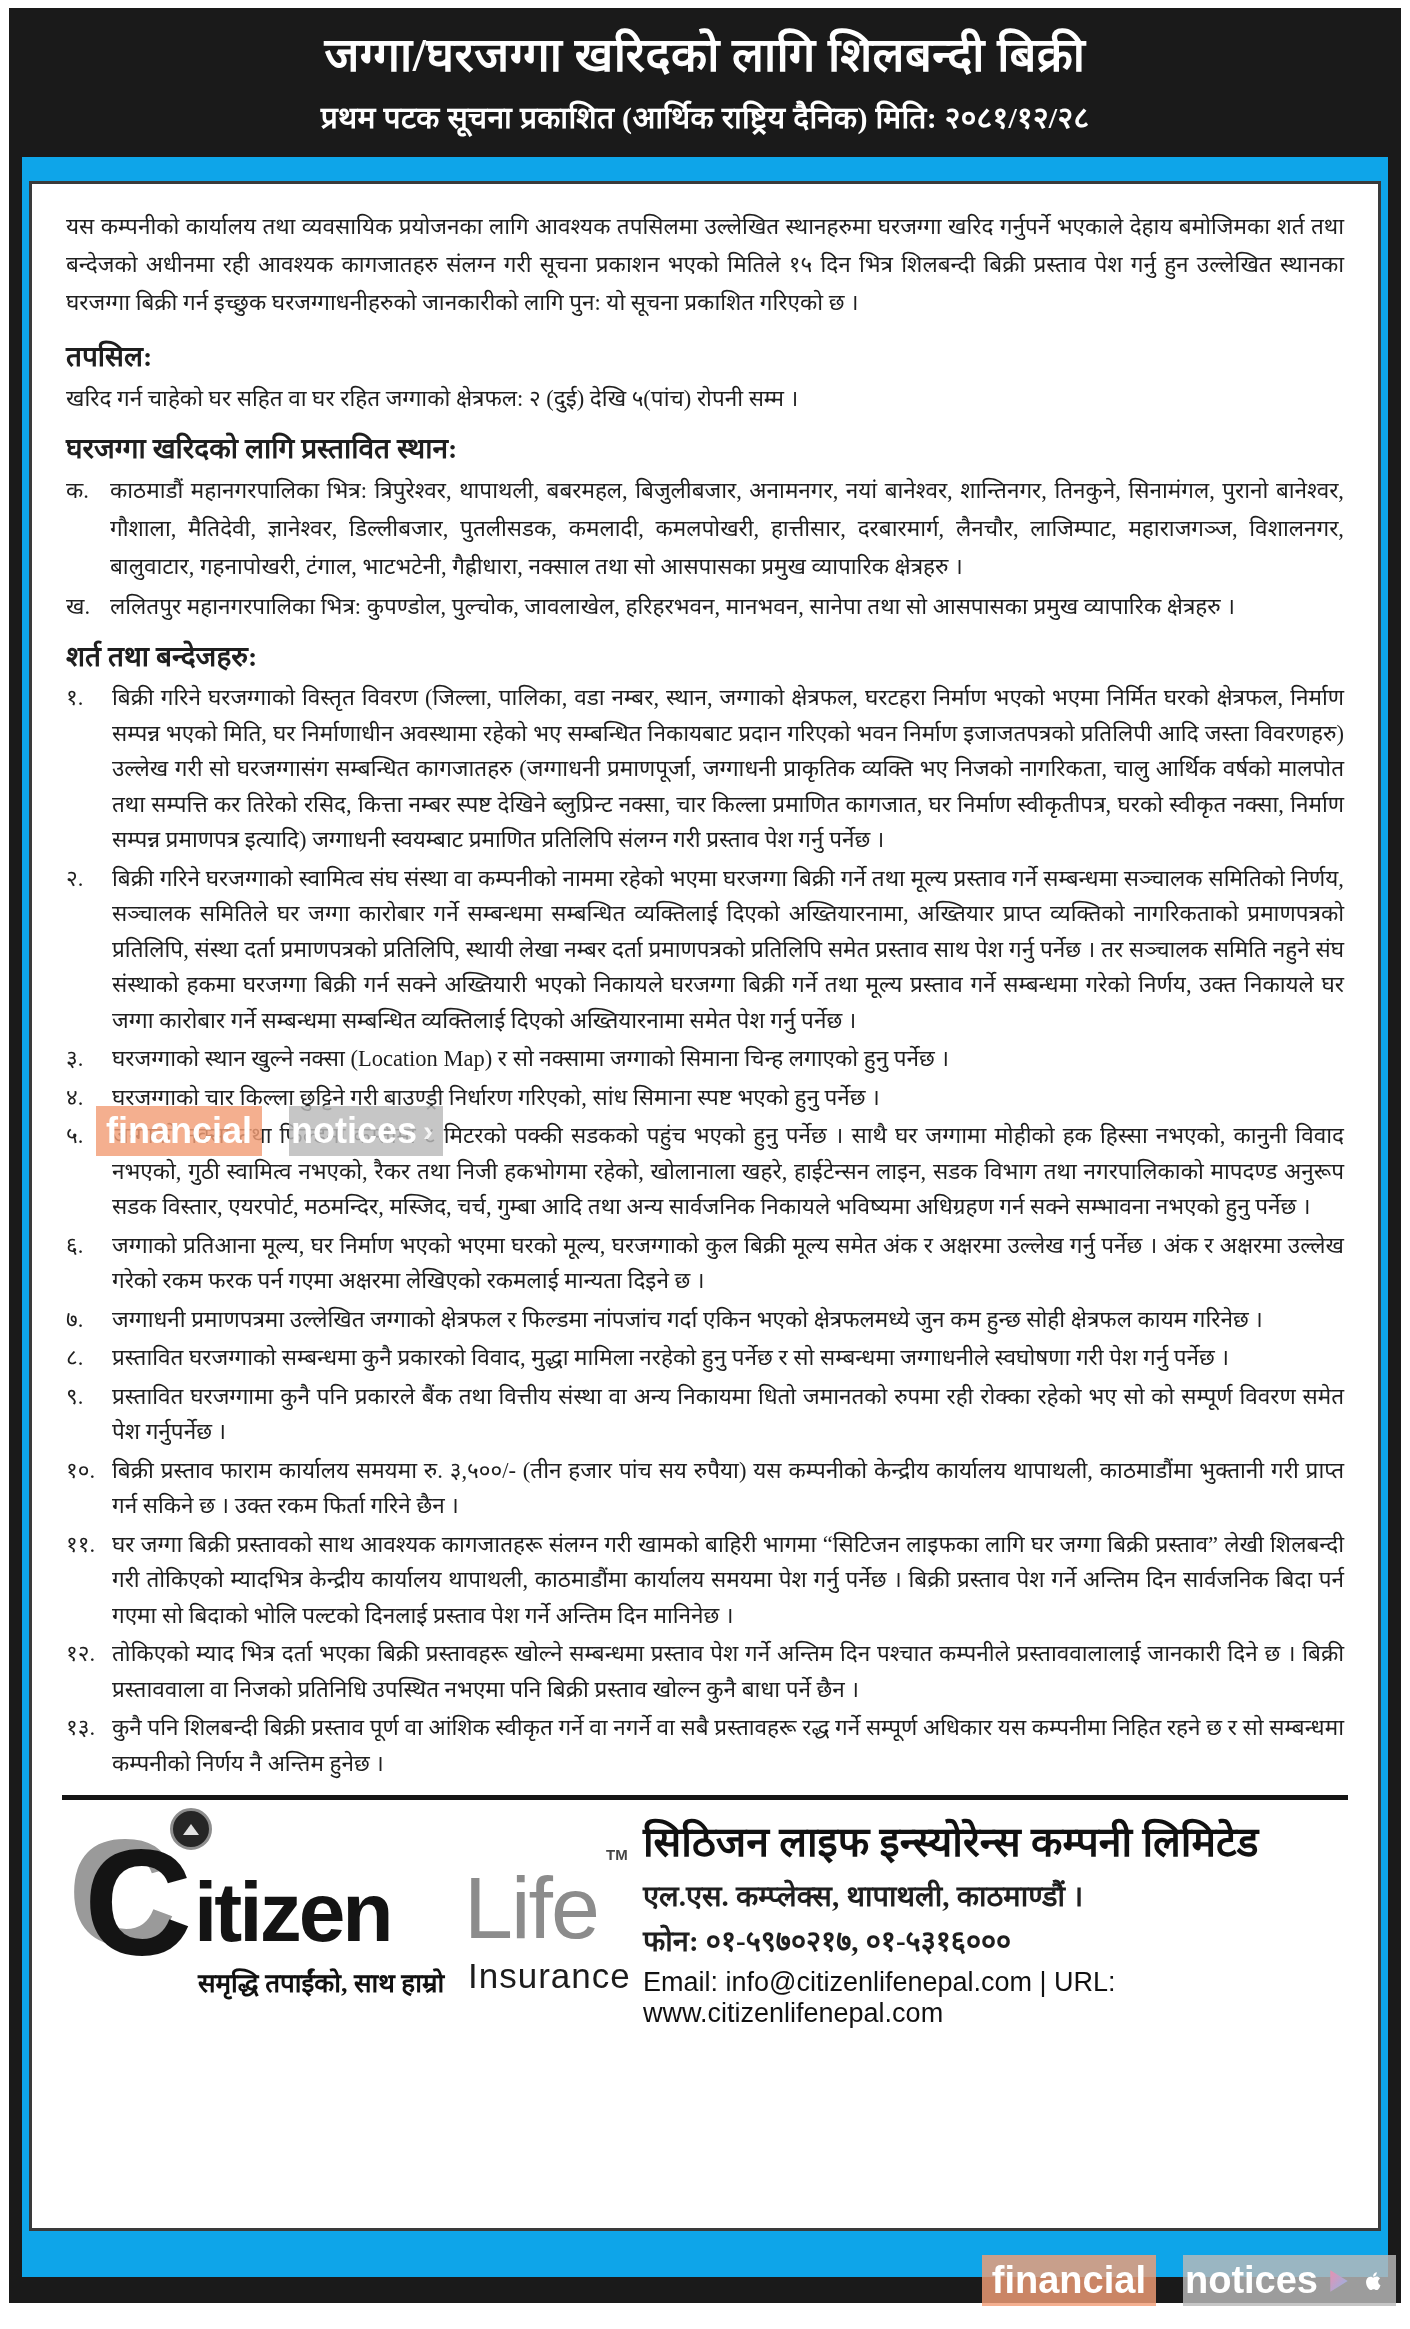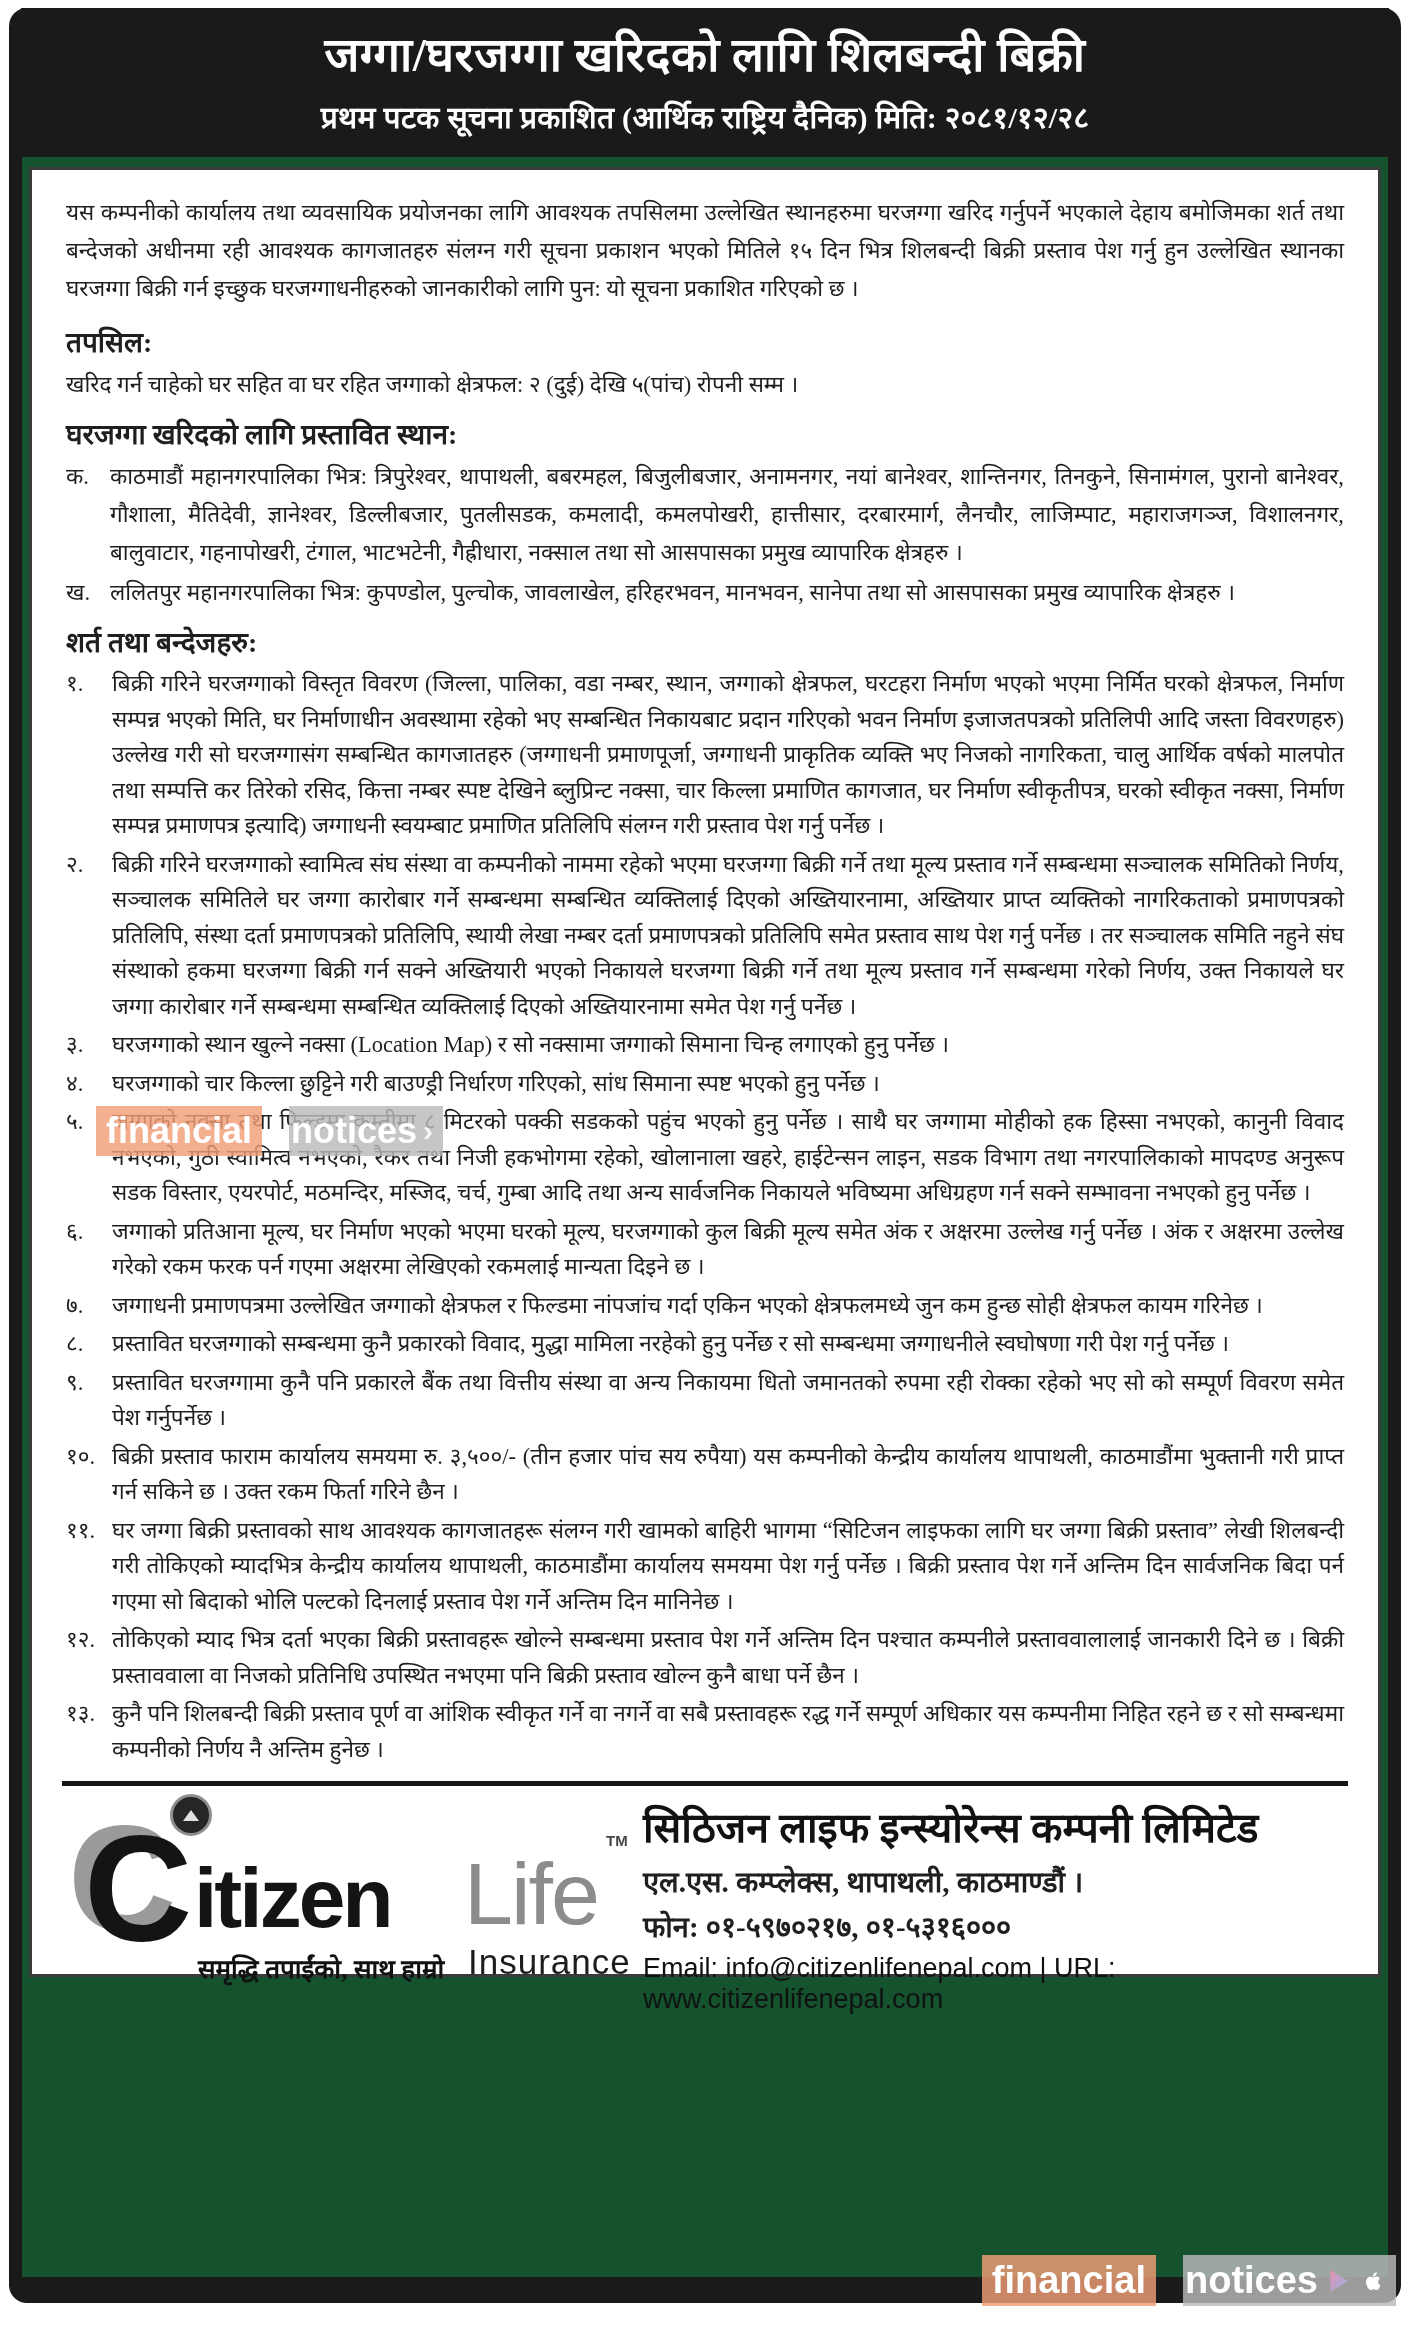--- a/index.html
+++ b/index.html
@@ -3,33 +3,33 @@
 <meta charset="utf-8">
 <style>
   html,body{margin:0;padding:0;background:#ffffff;}
   .ad{
     width:1410px;height:2329px;box-sizing:border-box;
     padding:8px 9px 0;background:#fff;position:relative;overflow:hidden;
     font-family:"Liberation Serif","DejaVu Serif",serif;color:#1f1f1f;
   }
   .frame{
     border-left:13px solid #1a1a1a;border-right:13px solid #1a1a1a;
-    border-bottom:26px solid #1a1a1a;height:2295px;box-sizing:border-box;background:#14532d;border-radius:18px;
+    border-bottom:26px solid #1a1a1a;height:2295px;box-sizing:border-box;background:#0ea5e9;
   }
   
   .masthead{
     background:#1a1a1a;color:#ffffff;text-align:center;
     margin:0 -1px;padding:16px 20px 20px;
   }
   .masthead .t1{font-size:47px;font-weight:bold;line-height:1.32;letter-spacing:.5px;}
   .masthead .t2{font-size:30px;font-weight:bold;margin-top:10px;letter-spacing:.3px;}
   
   .box{
-    border:3px solid #3a3a3a;background:#fff;margin:10px 7px 0;
-    padding:20px 28px 0;box-sizing:border-box;height:1810px;position:relative;
+    border:3px solid #3a3a3a;background:#fff;margin:24px 7px 0;
+    padding:20px 28px 0;box-sizing:border-box;height:2050px;position:relative;
   }
   .para{font-size:22.5px;line-height:38px;text-align:justify;margin:4px 6px 14px;}
   .sec-head{font-size:28px;font-weight:bold;margin:10px 6px 6px;}
   .inline-line{font-size:22.5px;line-height:38px;margin:0 6px 6px;}
   .loc-item,.term{display:flex;margin:2px 6px 2px;}
   .loc-item .num{flex:0 0 44px;font-size:22.5px;line-height:38px;}
   .loc-item .txt{flex:1;font-size:22.5px;line-height:38px;text-align:justify;}
   .terms-wrap{margin-top:4px;}
   .term{margin:3px 6px;}
   .term .num{flex:0 0 46px;font-size:22.5px;line-height:35.5px;}

